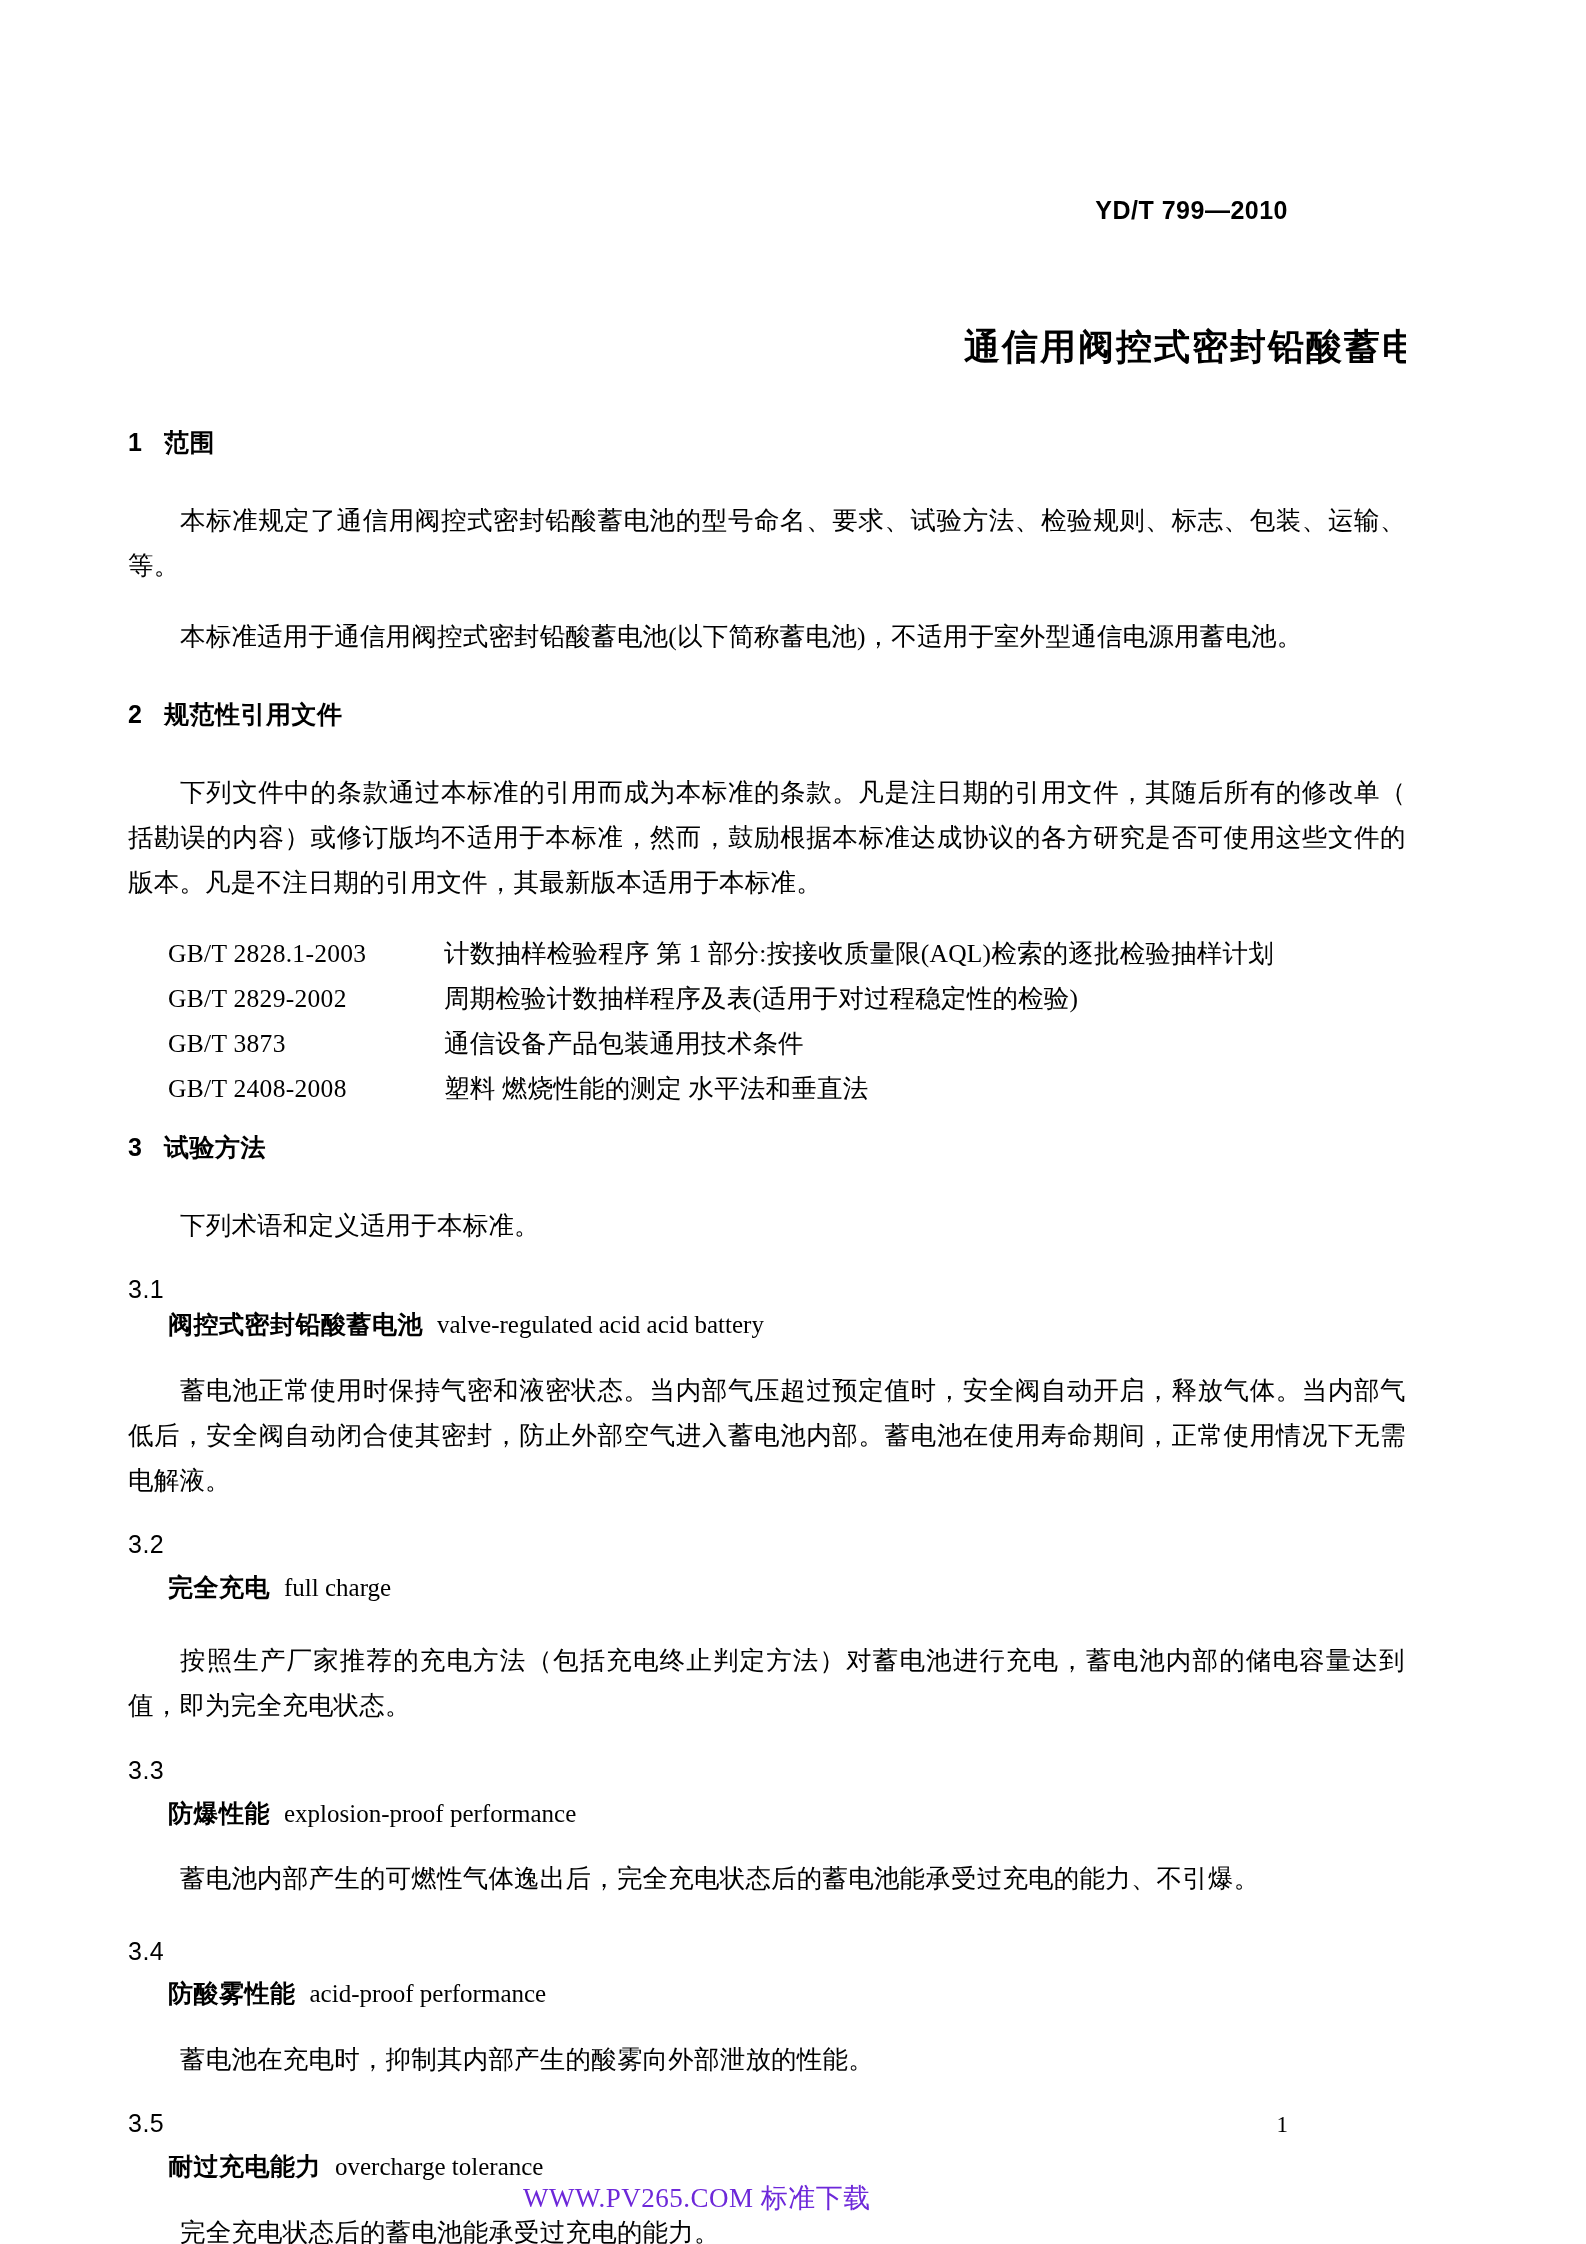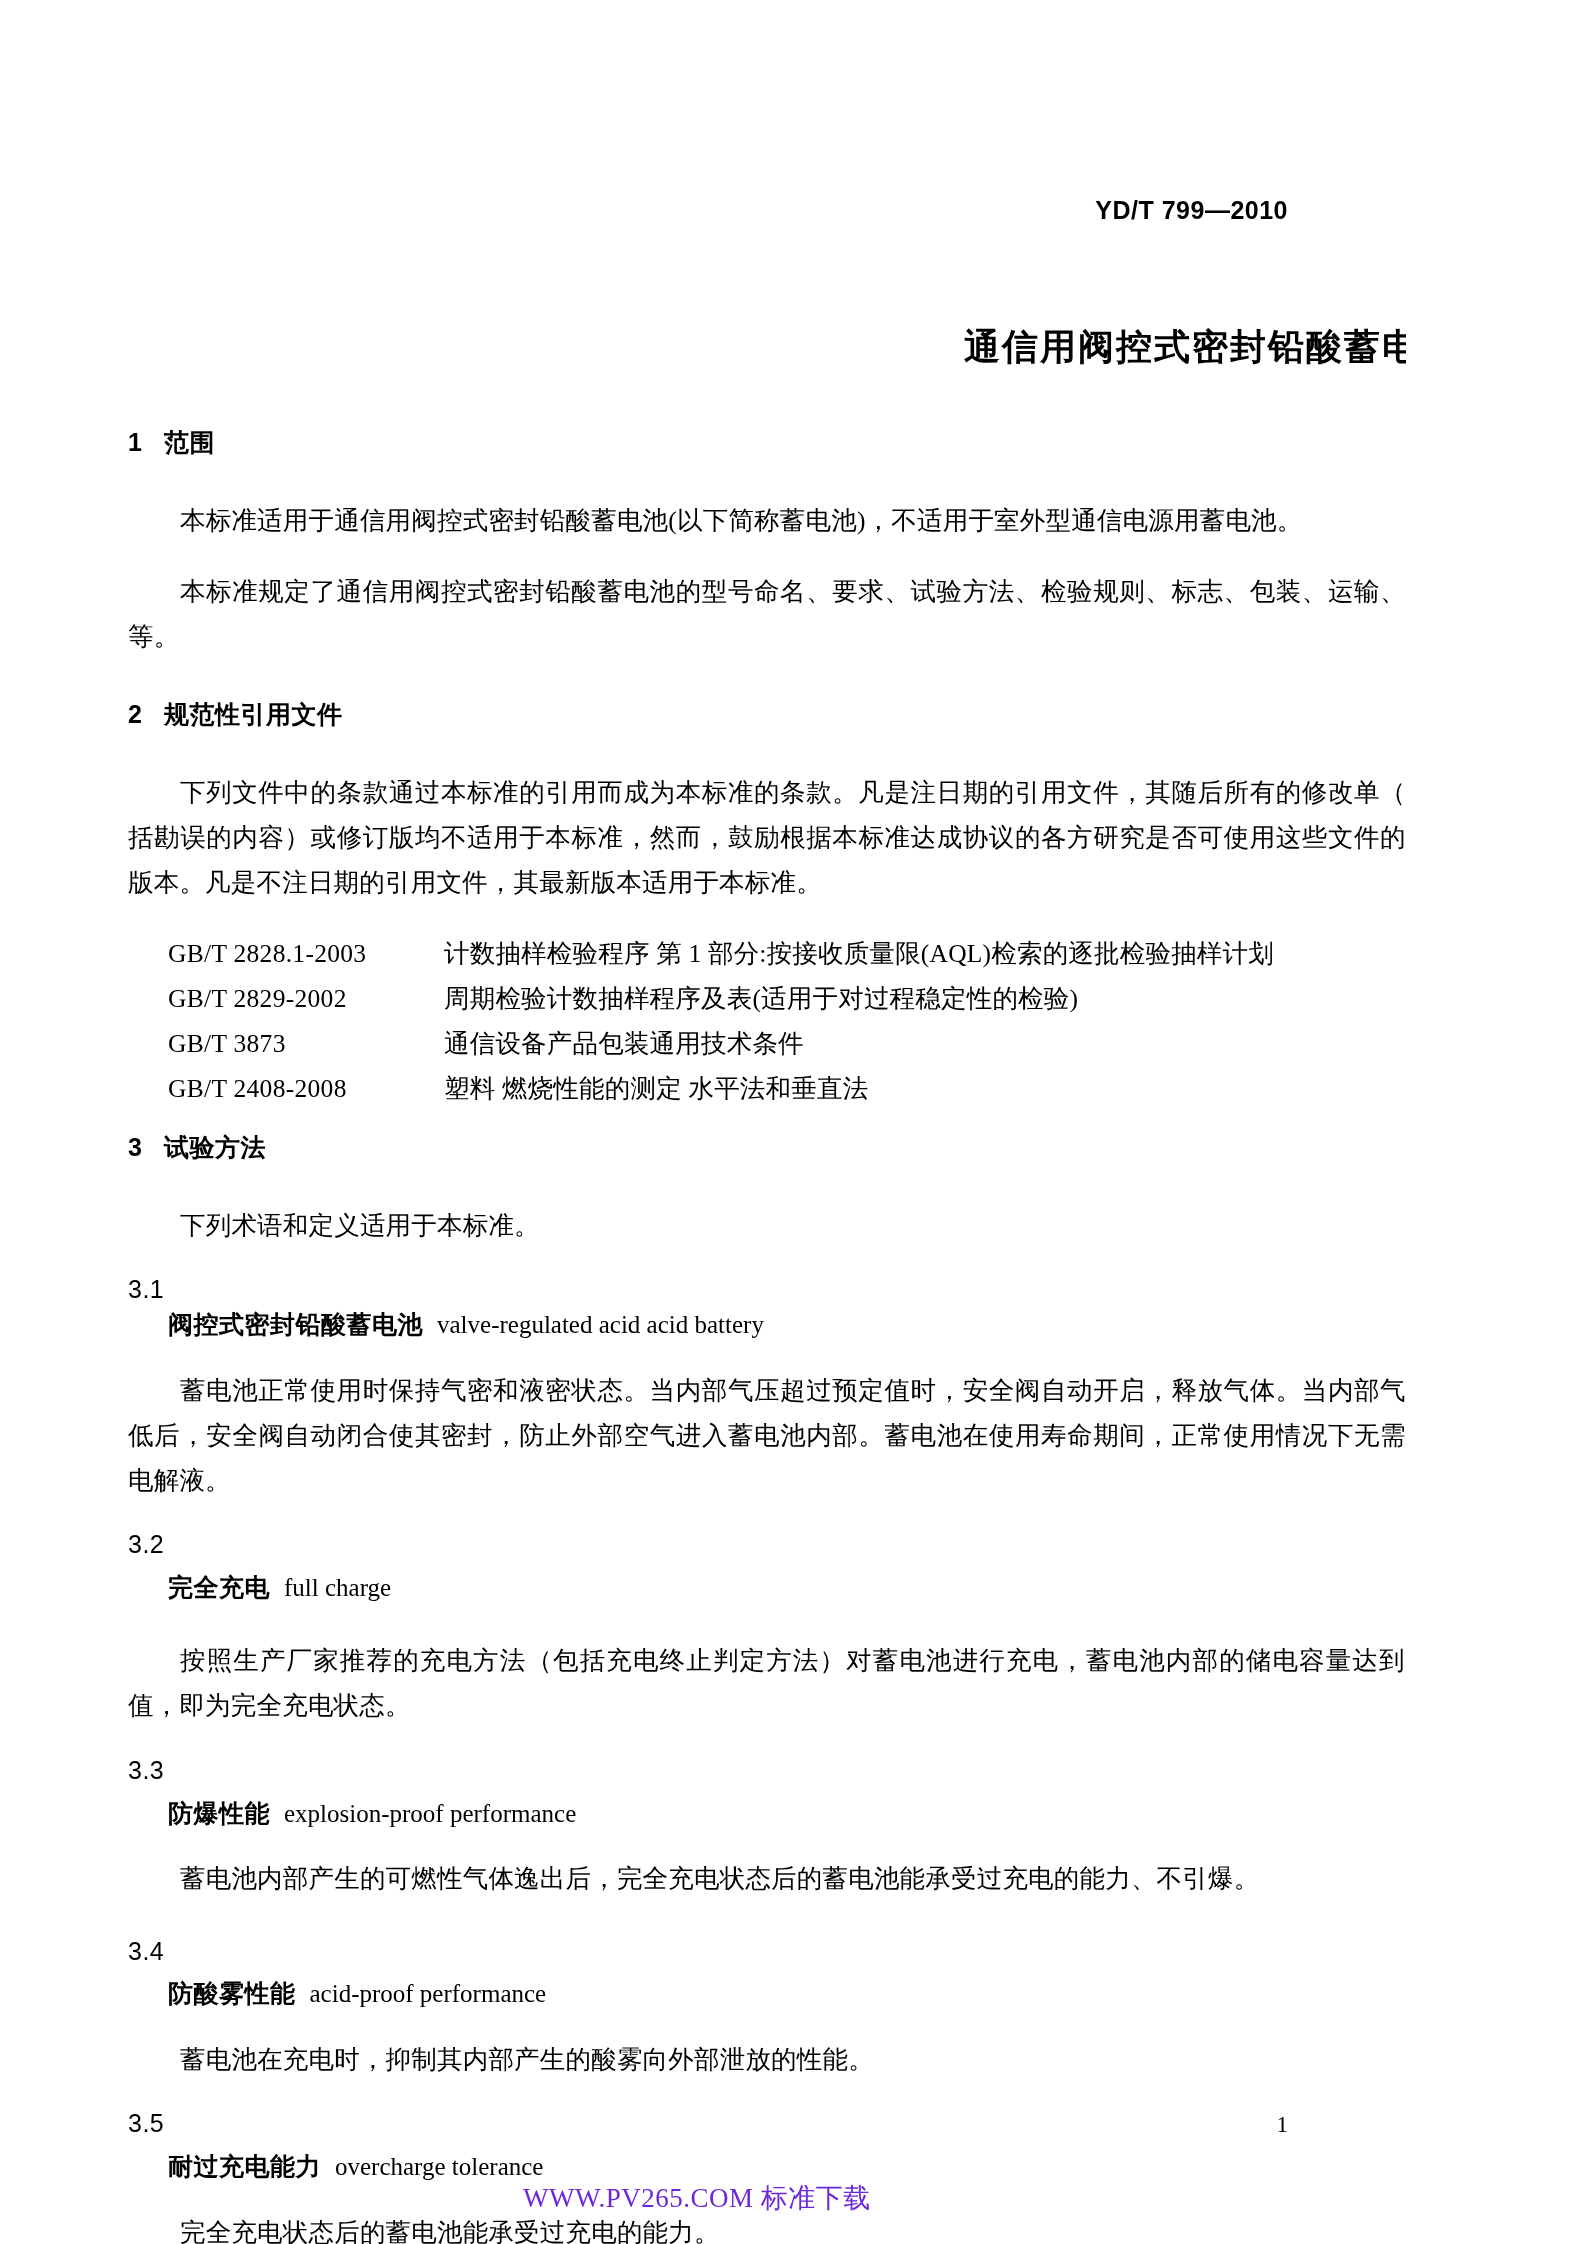--- a/index.html
+++ b/index.html
@@ -156,22 +156,22 @@
   <div class="doc-body">
 
     <h1 class="doc-title">通信用阀控式密封铅酸蓄电池</h1>
 
     <div class="sp-34"></div>
 
     <div class="clause-head">
       <span class="num">1</span><span>范围</span>
     </div>
     <div class="sp-14"></div>
+    <p class="para">本标准规定了通信用阀控式密封铅酸蓄电池的型号命名、要求、试验方法、检验规则、标志、包装、运输、贮存等。</p>
     <p class="para">本标准适用于通信用阀控式密封铅酸蓄电池(以下简称蓄电池)，不适用于室外型通信电源用蓄电池。</p>
-    <p class="para">本标准规定了通信用阀控式密封铅酸蓄电池的型号命名、要求、试验方法、检验规则、标志、包装、运输、贮存等。</p>
 
     <div class="sp-14"></div>
 
     <div class="clause-head">
       <span class="num">2</span><span>规范性引用文件</span>
     </div>
     <div class="sp-14"></div>
     <p class="para">下列文件中的条款通过本标准的引用而成为本标准的条款。凡是注日期的引用文件，其随后所有的修改单（不包括勘误的内容）或修订版均不适用于本标准，然而，鼓励根据本标准达成协议的各方研究是否可使用这些文件的最新版本。凡是不注日期的引用文件，其最新版本适用于本标准。</p>
 
     <div class="ref-list">

